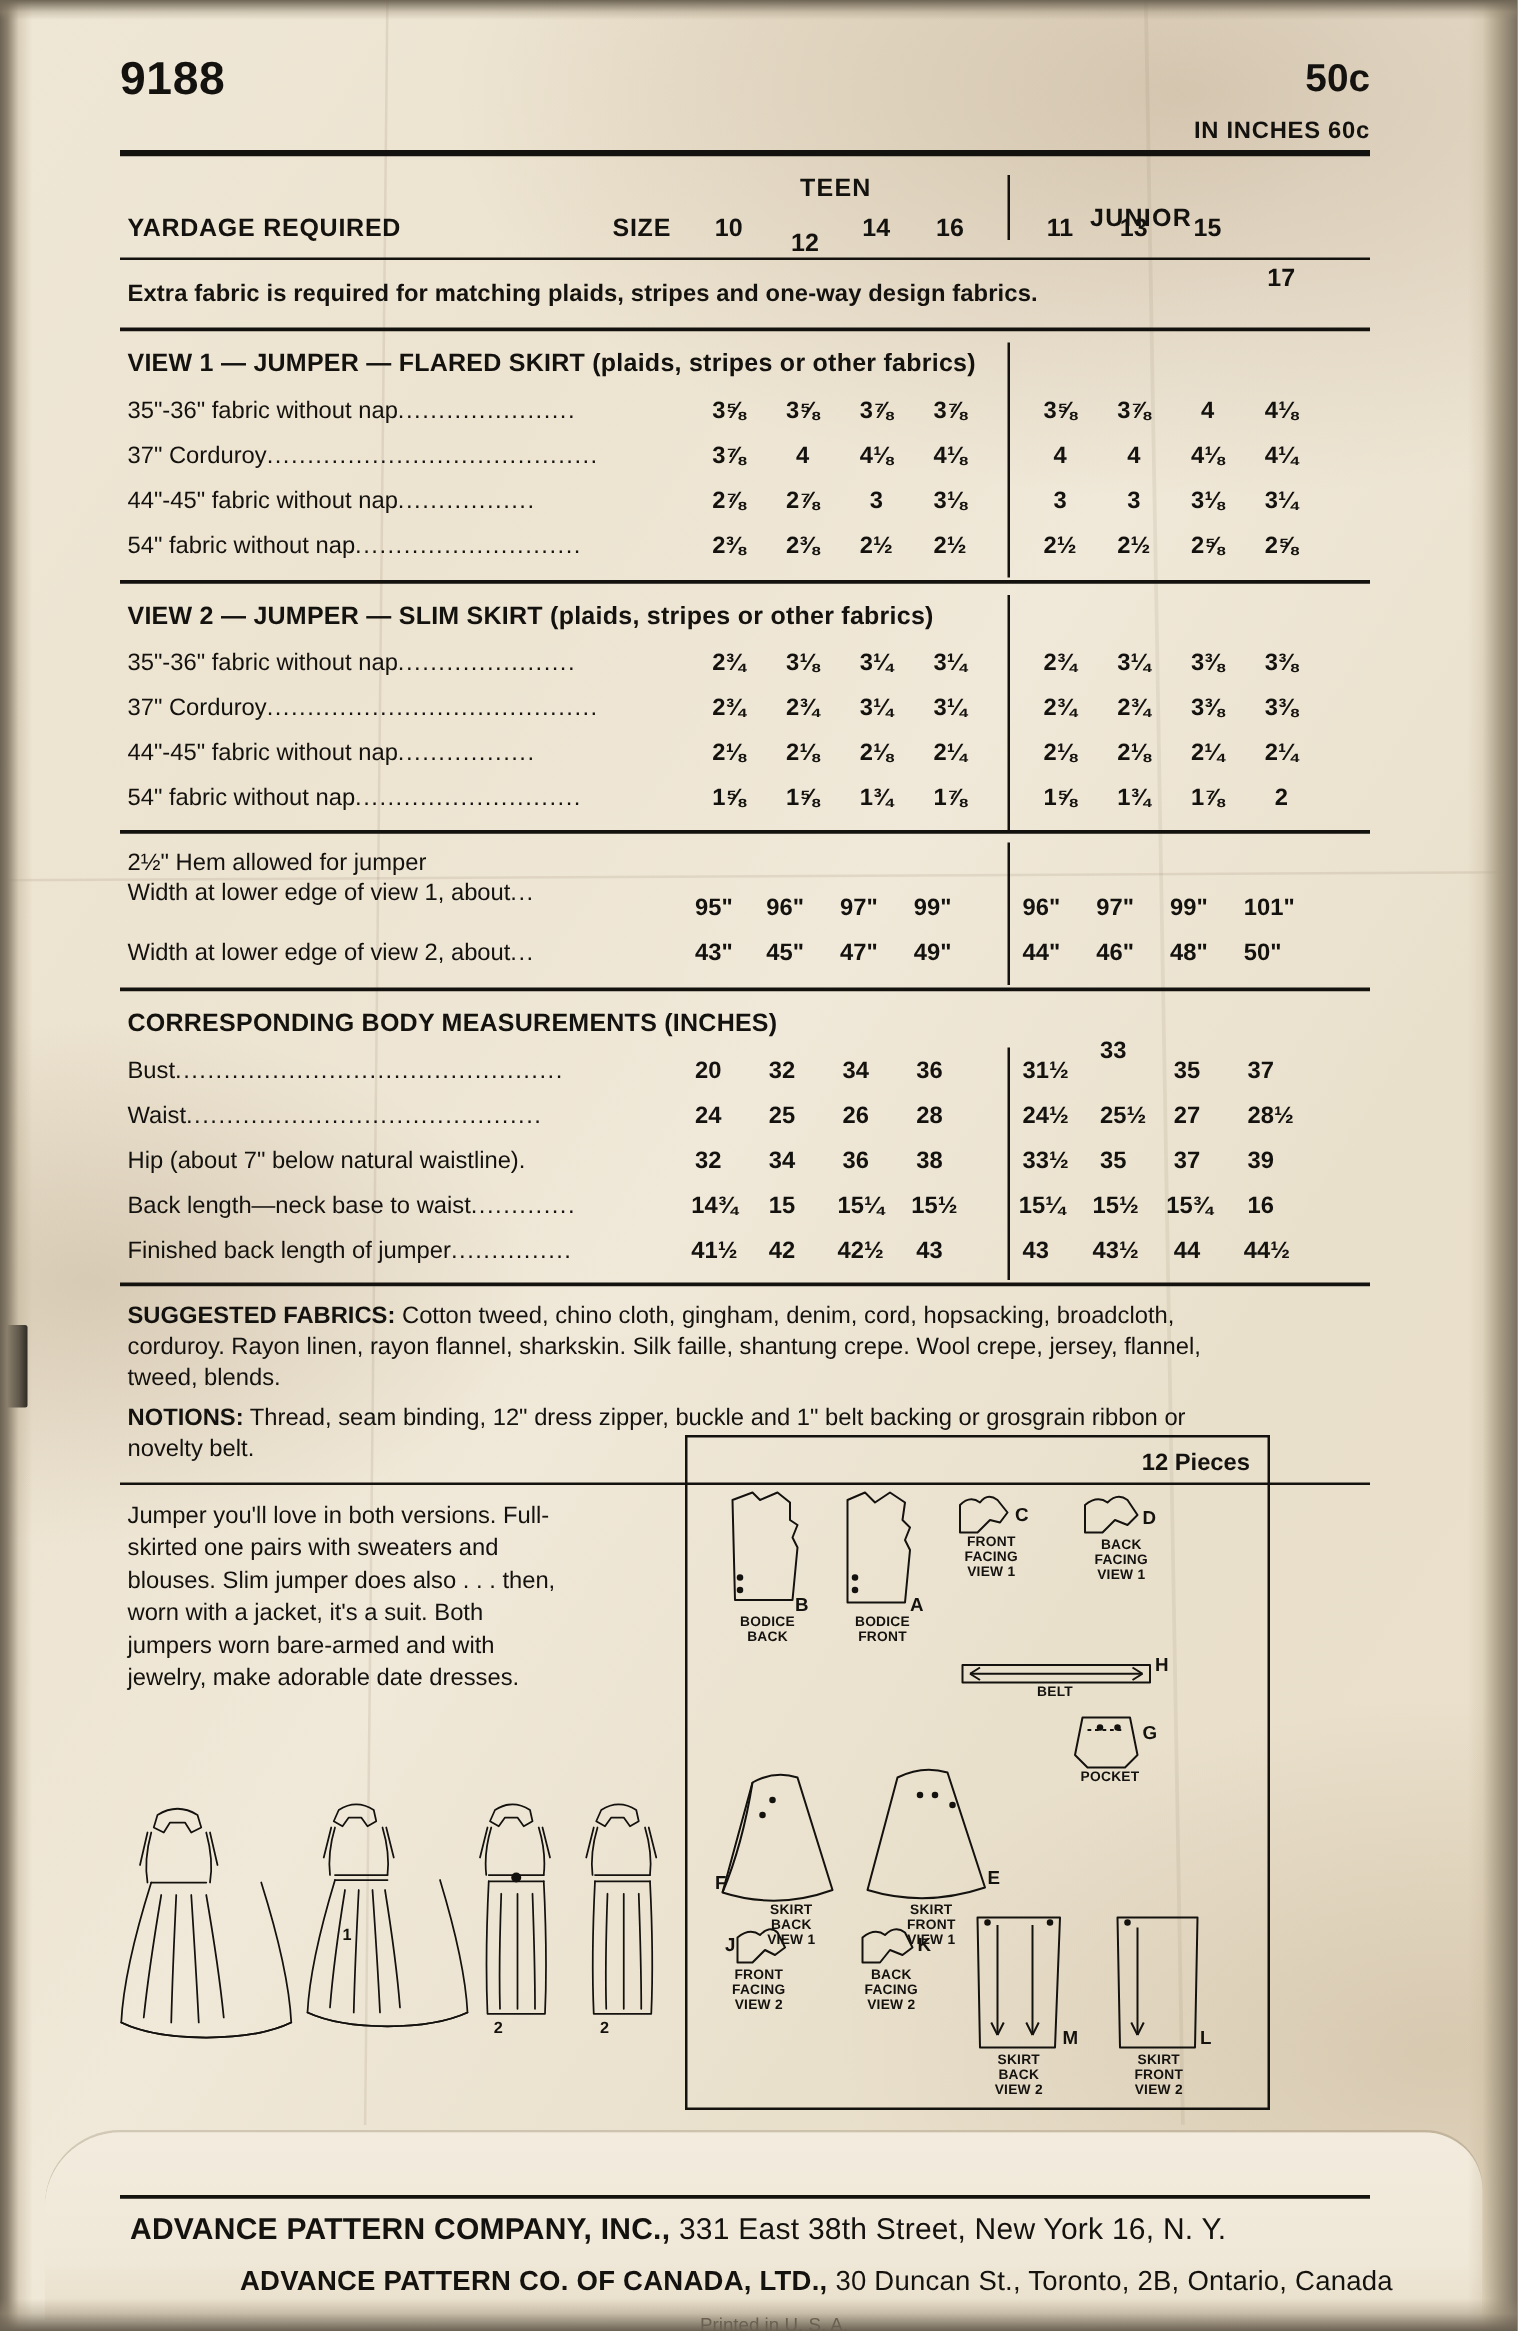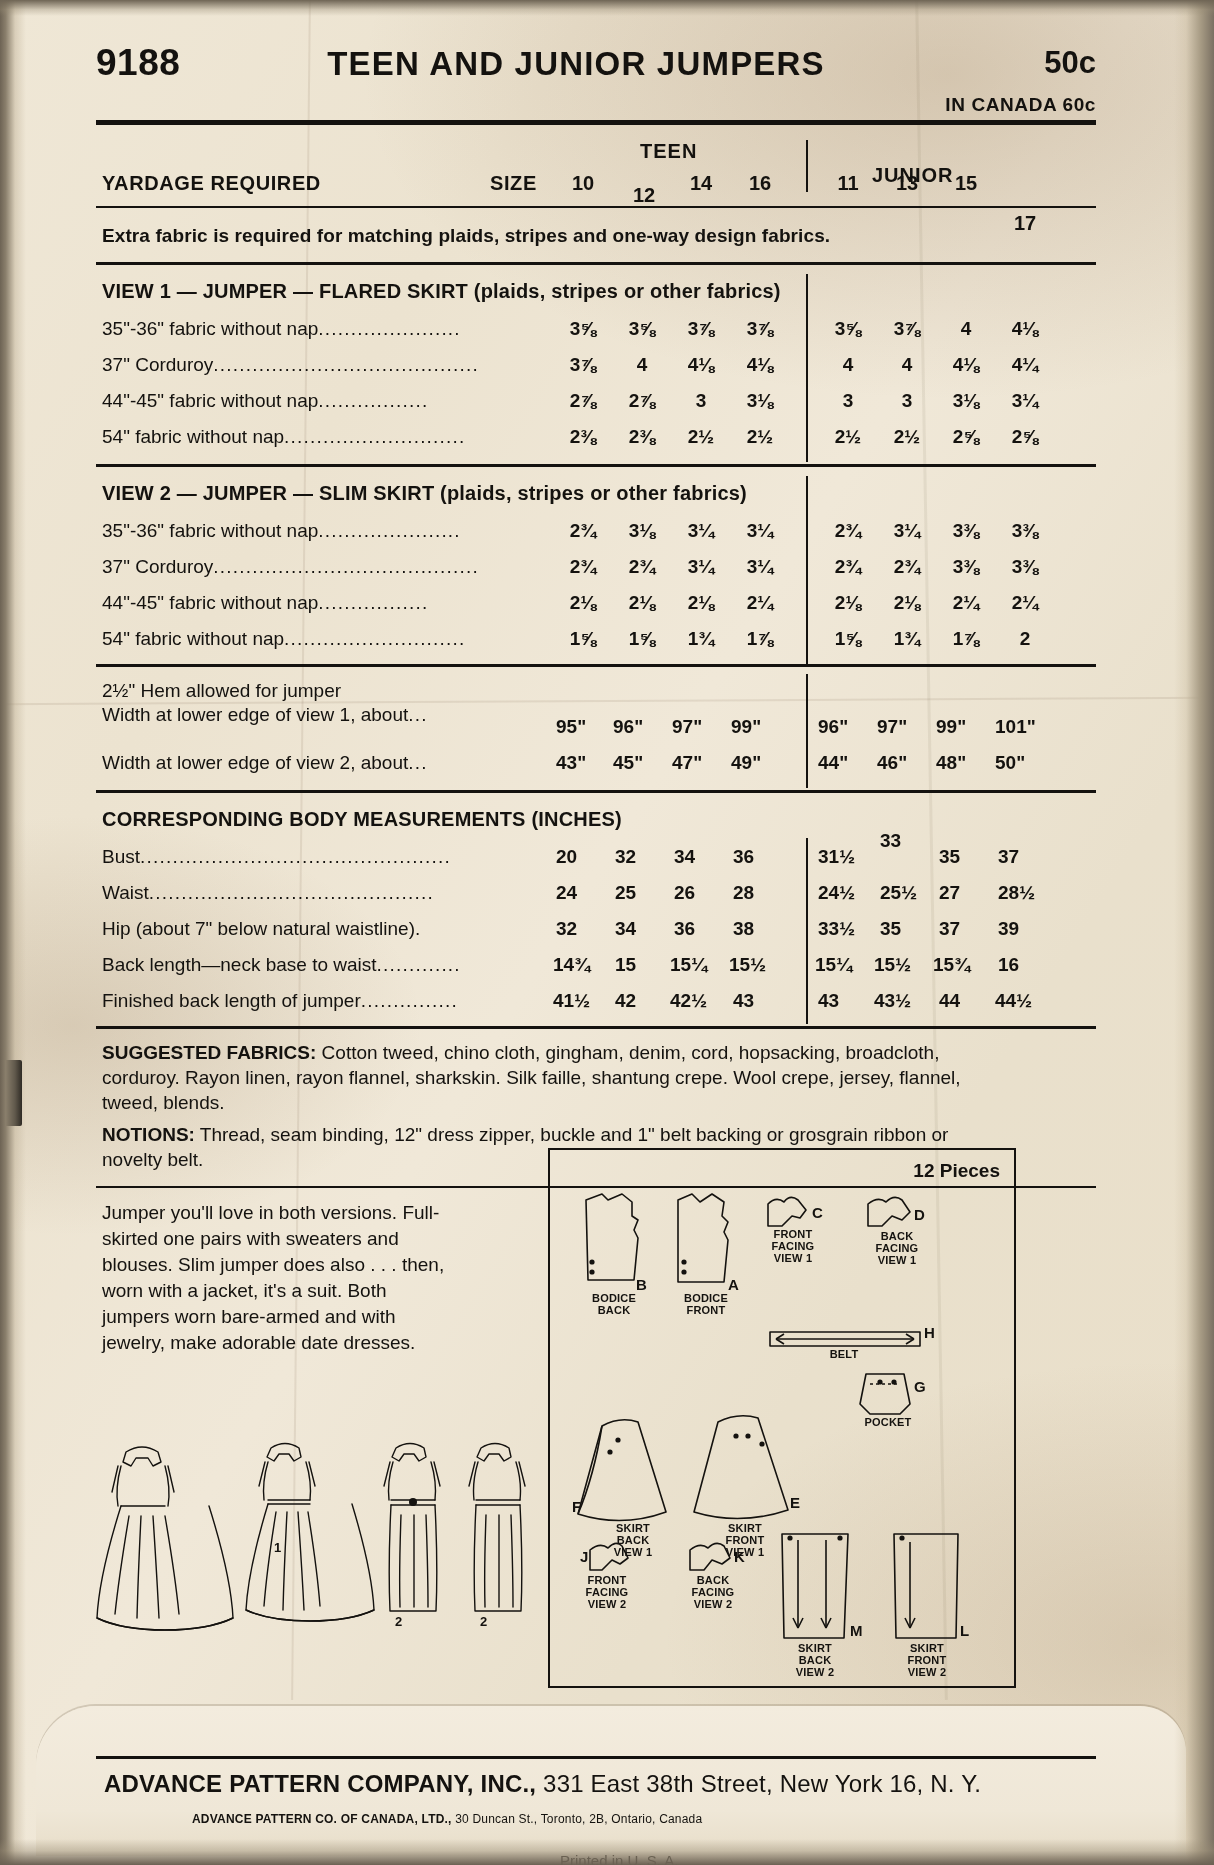--- a/index.html
+++ b/index.html
@@ -61,41 +61,40 @@
   .pletter{position:absolute;font-size:15px;font-weight:bold;}
   svg{display:block;}
 
   
   .footwrap{position:absolute;left:36px;top:1706px;width:1150px;height:150px;
     background:linear-gradient(180deg,#f3ecde 0%,#efe7d7 70%,#e7ddc8 100%);
     border-top-left-radius:60px;border-top-right-radius:46px;
     box-shadow:0 -2px 0 rgba(120,105,78,.25);}
   .footco{position:absolute;left:104px;top:1770px;font-size:24px;font-weight:bold;letter-spacing:.2px;}
   .footco .lt{font-weight:normal;}
-  .footcan{position:absolute;left:192px;top:1812px;font-size:12px;letter-spacing:.2px;}
+  .footcan{position:absolute;left:192px;top:1812px;font-size:22px;letter-spacing:.2px;}
   .footcan b{font-weight:bold;}
   .footprint{position:absolute;left:560px;top:1852px;font-size:15px;color:#4a443a;}
   .foam{position:absolute;left:96px;top:1756px;width:1000px;height:3px;background:#14120f;}
 </style>
 </head>
 <body>
 
 <div class="page">
 
   <div class="crease" style="left:300px;top:0;width:2px;height:1700px;transform:rotate(.6deg);"></div>
   <div class="crease" style="left:0;top:700px;width:1214px;height:2px;transform:rotate(-.3deg);"></div>
   <div class="crease" style="left:930px;top:0;width:3px;height:1700px;transform:rotate(-1deg);background:rgba(120,104,76,.10);"></div>
 
   <div class="content ink">
 
     <div class="hdr">
       <div class="patnum">9188</div>
-      <div class="maintitle">TEEN AND JUNIOR JUMPERS</div>
       <div class="price">50c</div>
-      <div class="pricecan">IN CANADA 60c</div>
+      <div class="pricecan">IN INCHES 60c</div>
     </div>
 
     <div class="rule rule-heavy" style="left:96px;top:120px;width:1000px;"></div>
 
     <div class="grpTEEN" style="left:640px;top:140px;">TEEN</div>
     <div class="grpTEEN" style="left:872px;top:140px;margin-top:24px;">JUNIOR</div>
 
     <div class="yrdlabel" style="top:172px;">YARDAGE REQUIRED</div>
     <div class="sizeword" style="left:490px;top:172px;">SIZE</div>
 

